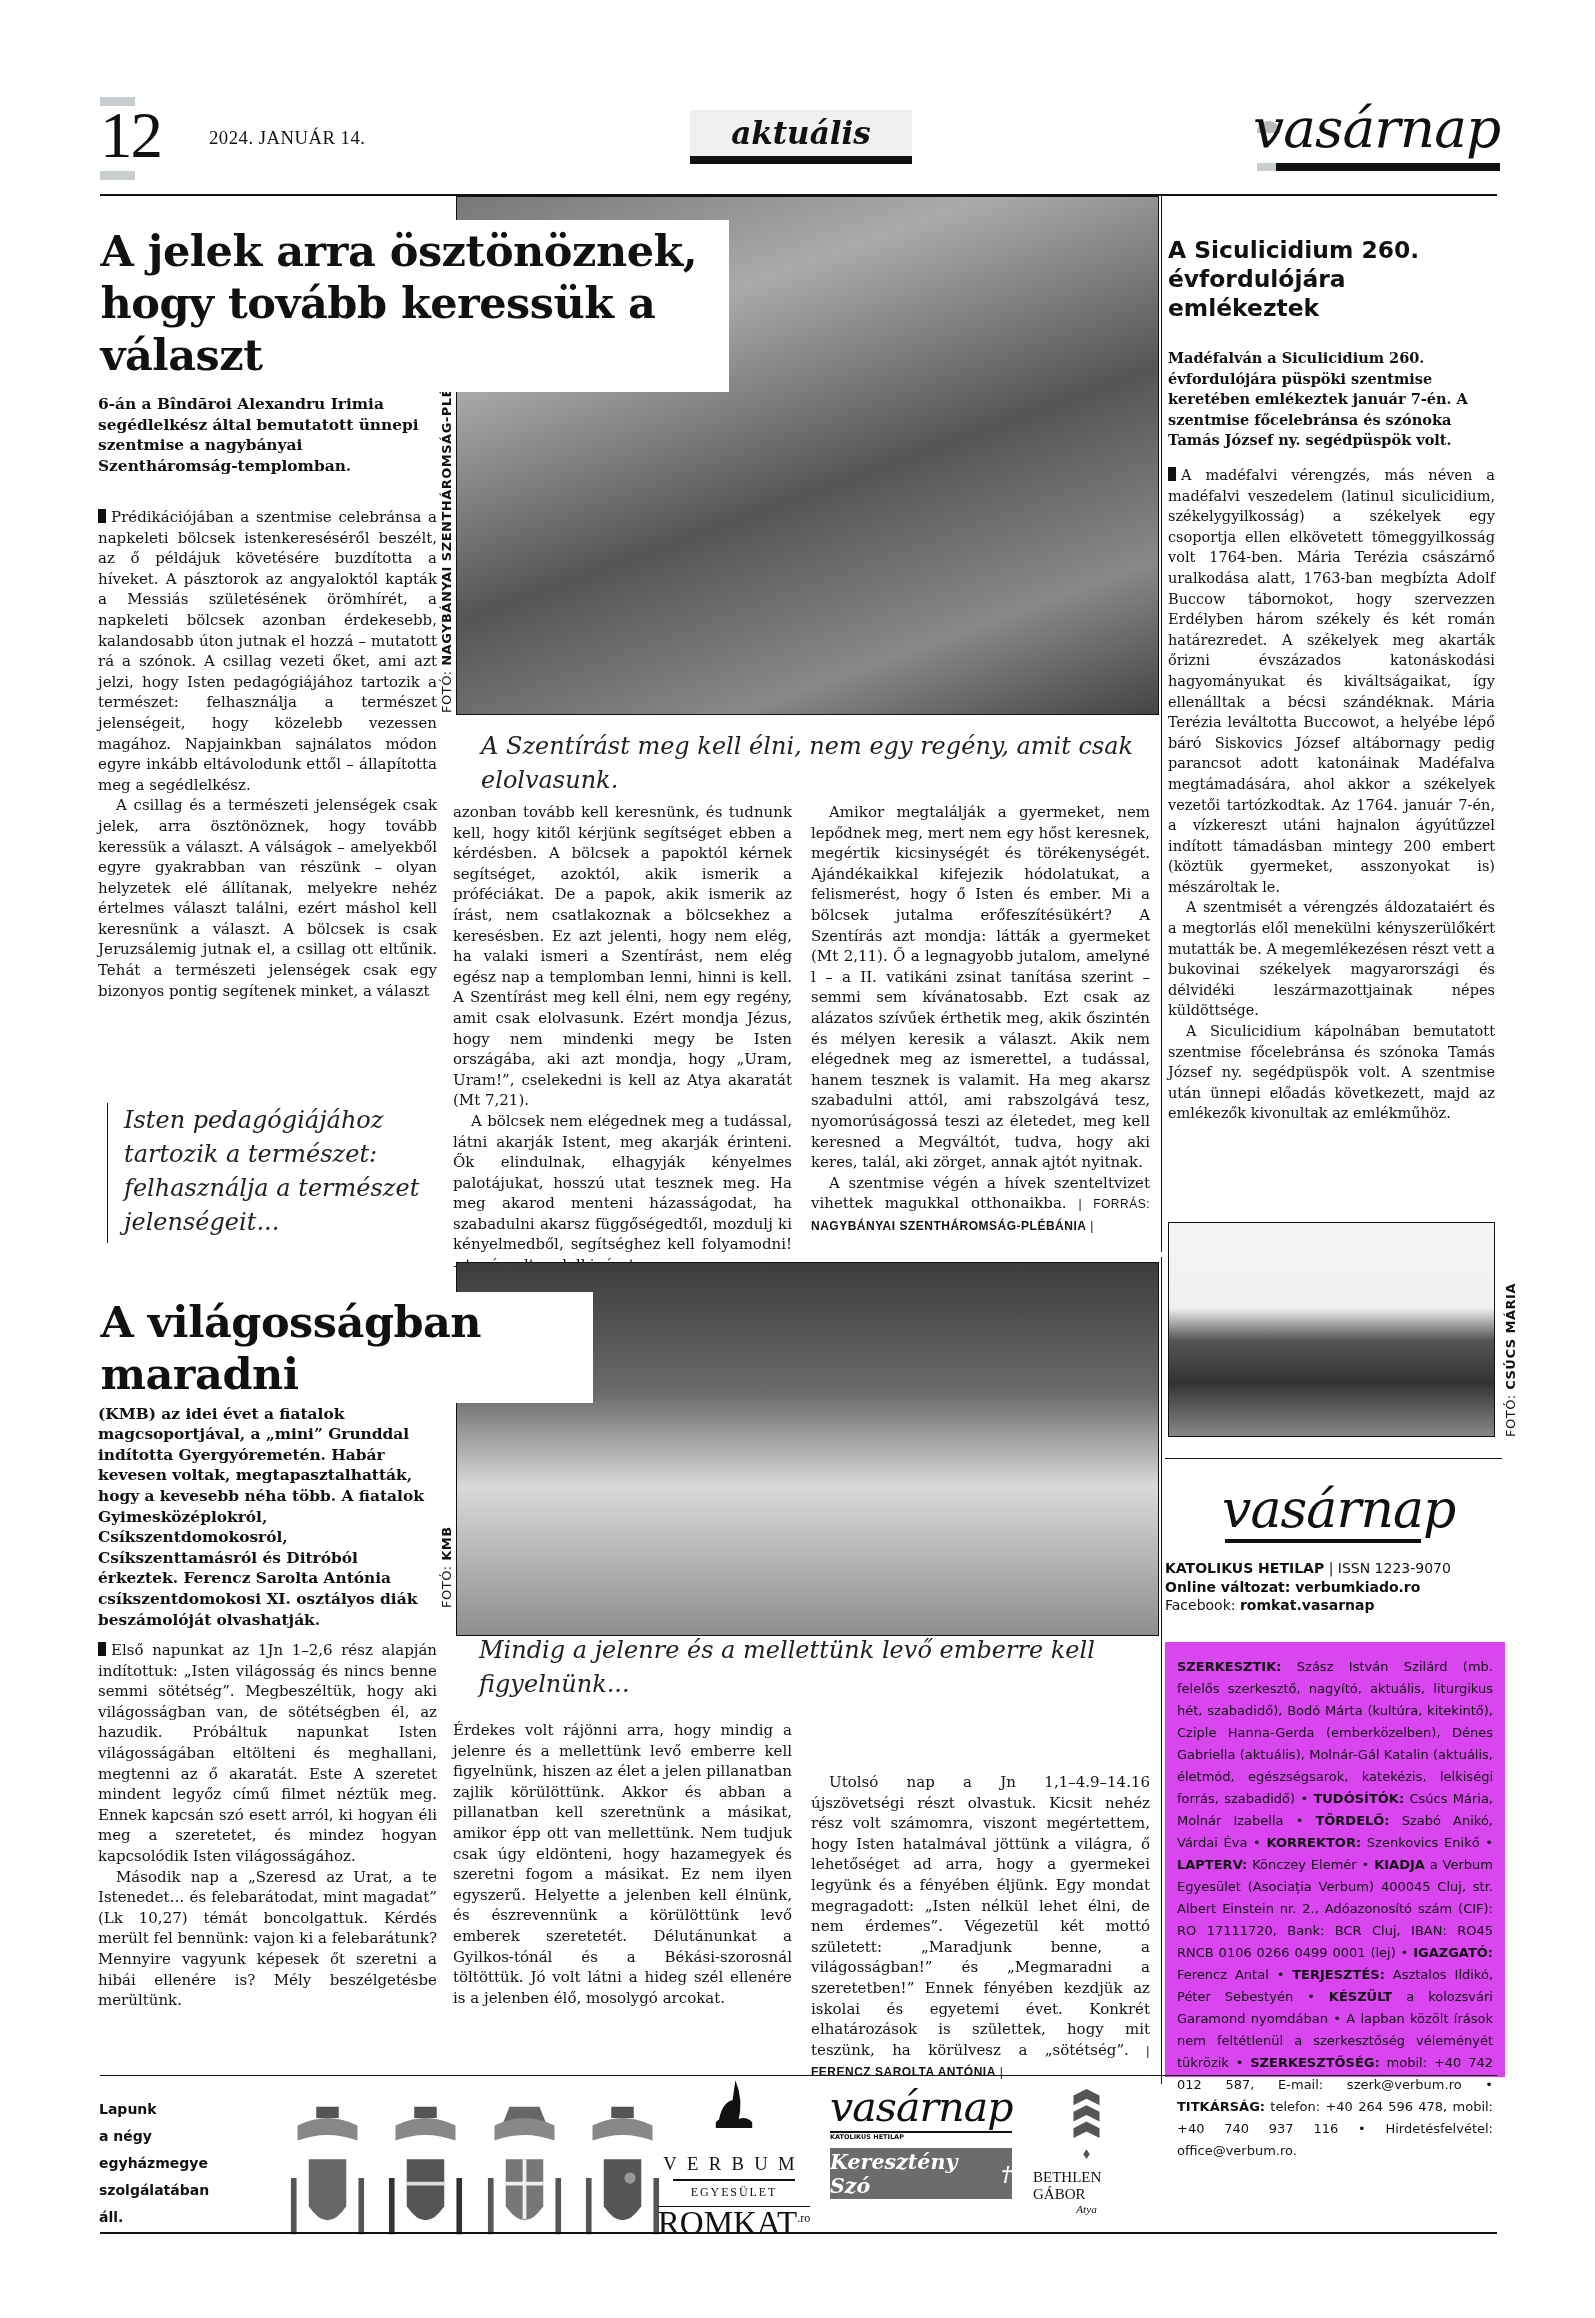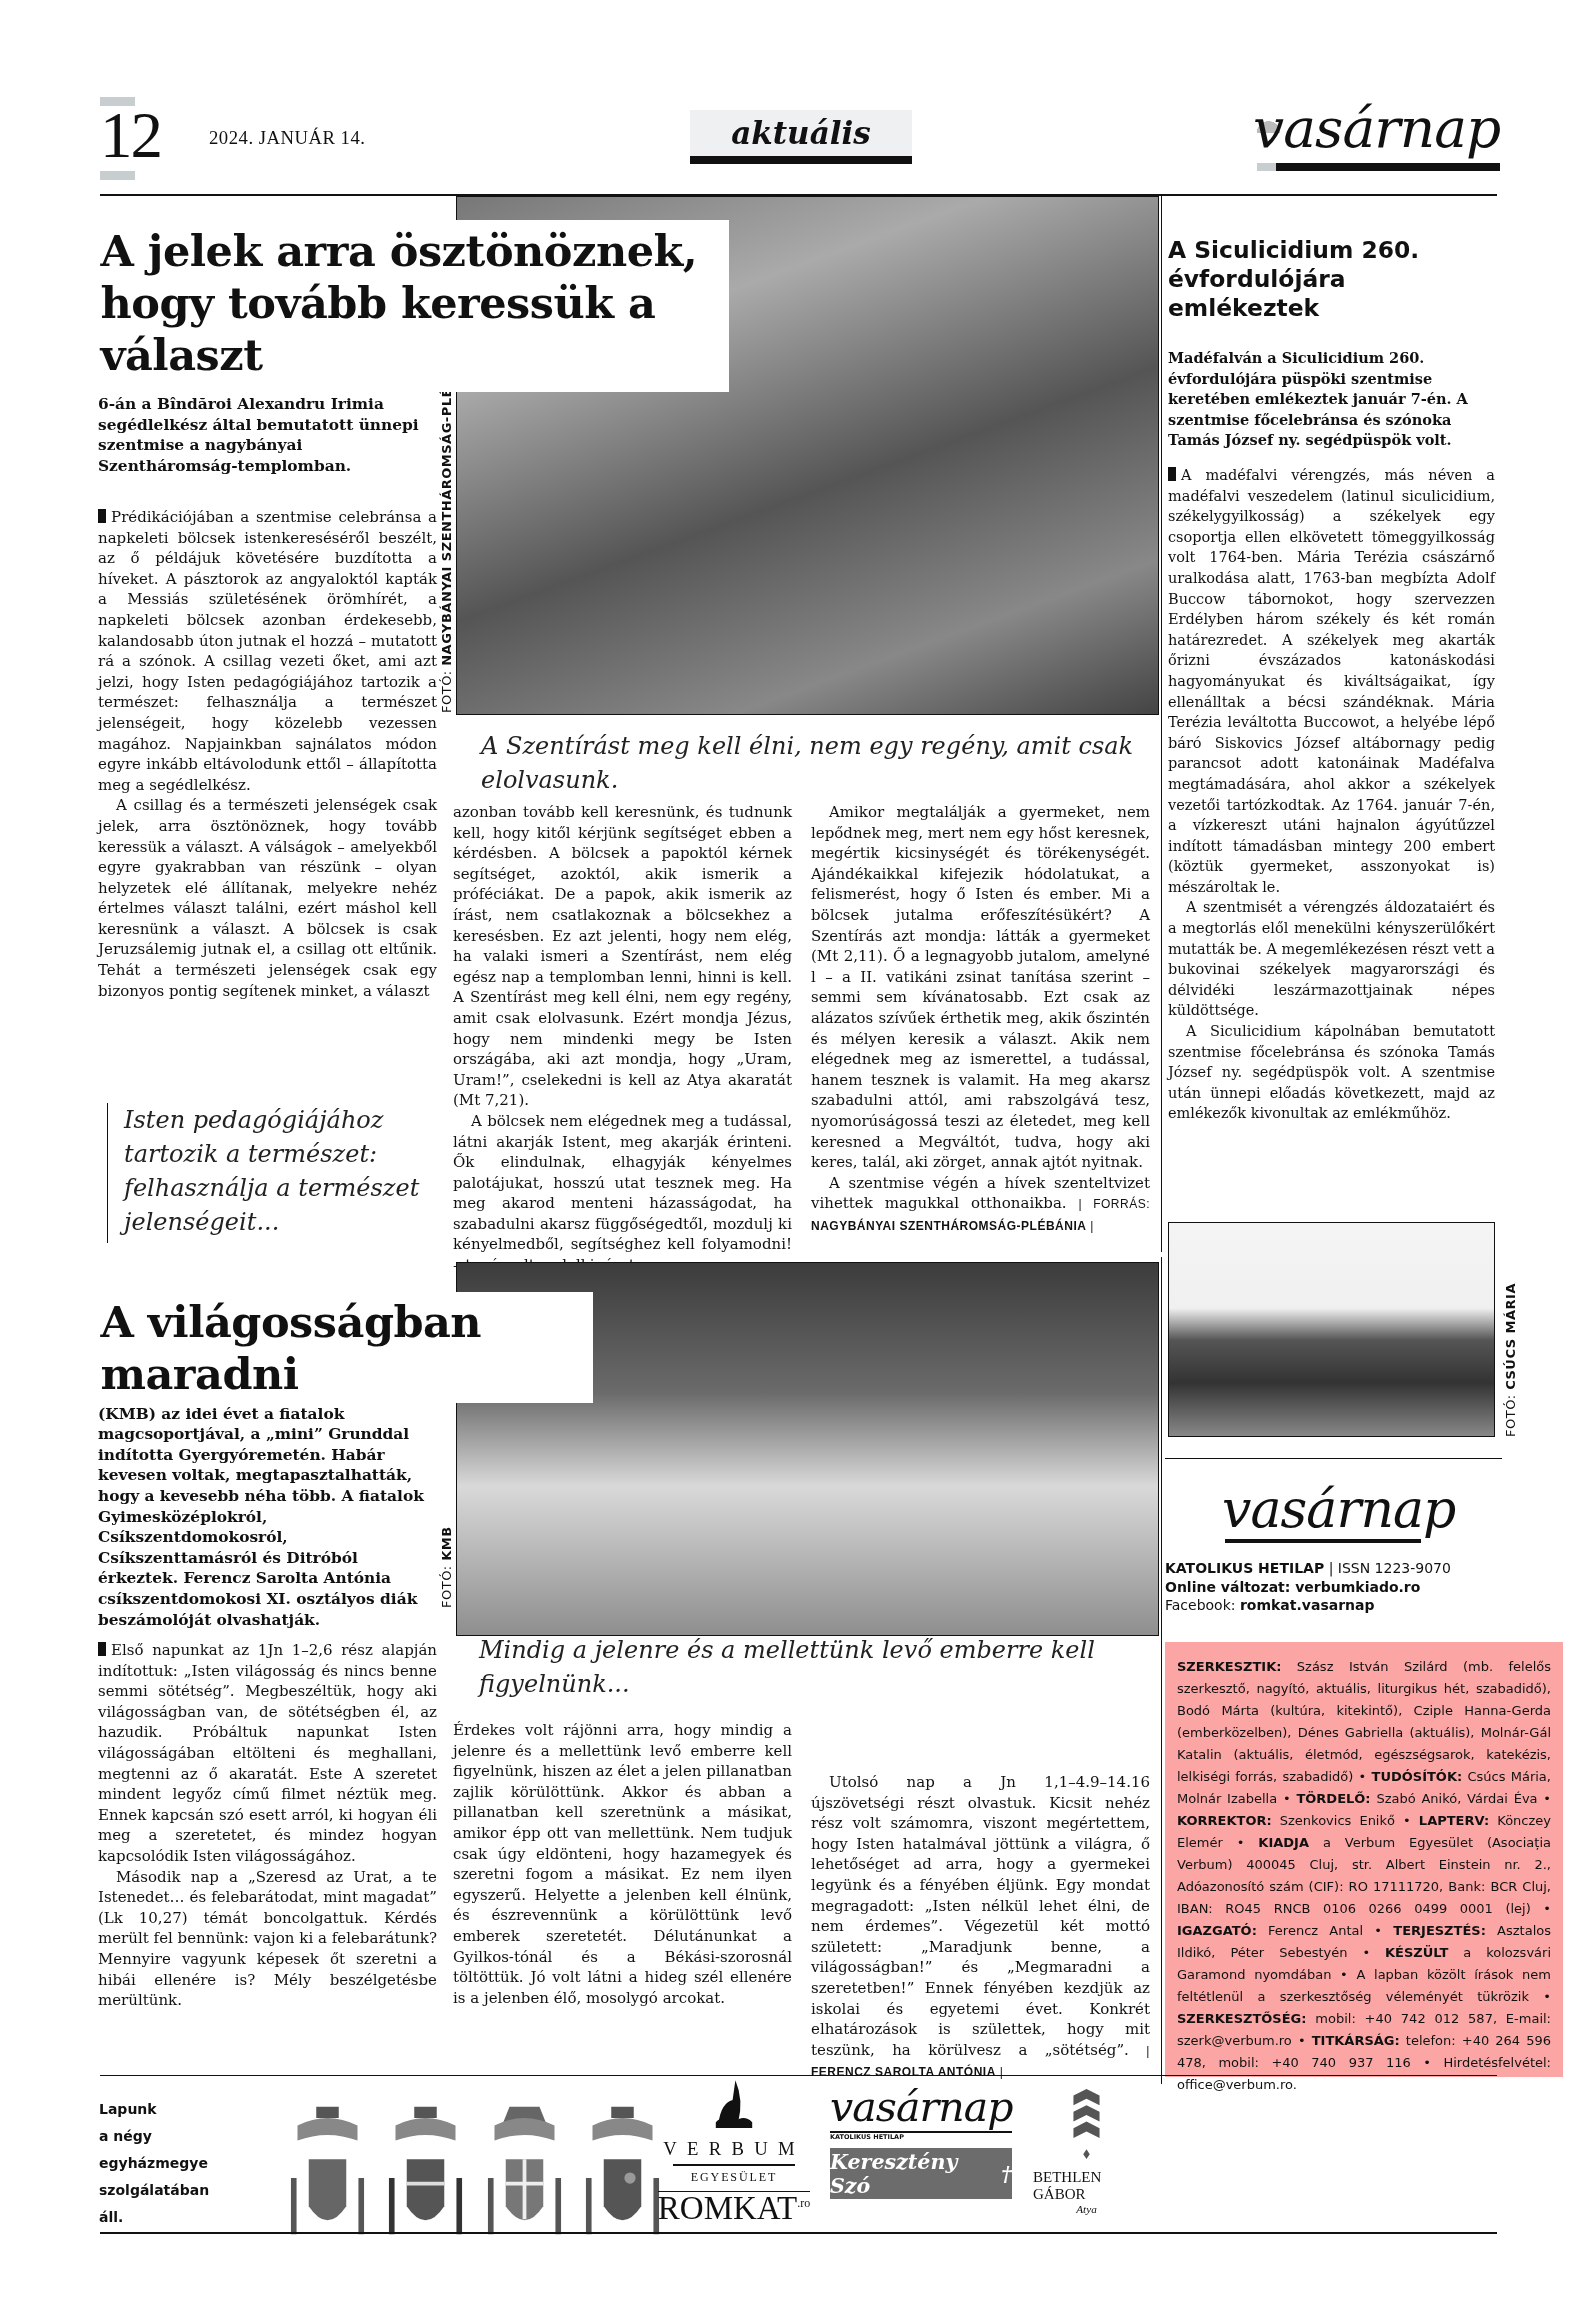--- a/index.html
+++ b/index.html
@@ -27,21 +27,21 @@
   .body p.first{text-indent:0}
   .sq{display:inline-block;width:8.4px;height:14px;background:#111;margin-right:4.7px;vertical-align:-1.4px}
   .pull{font-family:"DejaVu Serif",serif;font-style:italic;font-size:24px;line-height:34px;color:#222;border-left:1.9px solid #111;padding-left:16px}
   .credit{font-family:"DejaVu Sans",sans-serif;font-size:13px;letter-spacing:0.5px;transform:rotate(-90deg);transform-origin:left top;white-space:nowrap;color:#111}
   .credit b{font-weight:bold}
   .src{font-family:Liberation Sans, sans-serif;font-size:12px;letter-spacing:0.5px}
   .photo{background:linear-gradient(160deg,#777 0%,#aaa 25%,#555 55%,#888 80%,#444 100%);border:1.4px solid #111}
   .photo2{background:linear-gradient(180deg,#3c3c3c 0%,#6b6b6b 35%,#d9d9d9 60%,#8e8e8e 100%)}
   .photo3{background:linear-gradient(180deg,#f4f4f4 0%,#f0f0f0 40%,#555 55%,#333 75%,#888 100%);border:1.4px solid #111}
   .side-h{font-family:"DejaVu Sans",sans-serif;font-weight:bold;font-size:23.4px;line-height:29px}
-  .impressum{left:1165px;top:1642px;width:398px;height:435px;background:#fca5a5;padding:14px 12px;font-family:"DejaVu Sans",sans-serif;font-size:13px;line-height:22px;text-align:justify}
+  .impressum{left:1165px;top:1642px;width:340px;height:435px;background:#d946ef;padding:14px 12px;font-family:"DejaVu Sans",sans-serif;font-size:13px;line-height:22px;text-align:justify}
   .impressum b{font-weight:bold}
   .mast2{font-family:"DejaVu Serif",serif;font-style:italic;font-size:52px;letter-spacing:-0.9px}
   .mast2-info{font-family:"DejaVu Sans",sans-serif;text-align:left}
   .footer-label{font-family:"DejaVu Sans",sans-serif;font-weight:bold;font-size:14px;line-height:27px}
   .crest{width:75px;height:154px}
   .logo-box{display:flex;align-items:center;justify-content:center}
 </style>
 </head>
 <body>
 
@@ -165,21 +165,21 @@
         <circle cx="24" cy="40" r="3" fill="#999"></circle>
         <line x1="2" y1="40" x2="2" y2="70" stroke="#555" stroke-width="3"></line>
         <line x1="38" y1="40" x2="38" y2="70" stroke="#555" stroke-width="3"></line>
       </svg></div>
 </div>
 <div class="abs logo-box" style="left:664px;top:2080px;width:140px;flex-direction:column">
   <svg width="42" height="51" viewBox="0 0 30 36">
       <path d="M16 0 Q22 14 18 30 L4 30 Q6 16 14 14 Z" fill="#111"></path>
       <path d="M2 30 Q8 24 15 30 Q22 24 28 30 L28 34 L2 34Z" fill="#111"></path>
     </svg>
-  <div style="font-family:'Liberation Serif',serif;font-size:18.7px;letter-spacing:10.3px;margin-top:7px">VERBUM</div>
+  <div style="font-family:'Liberation Serif',serif;font-size:18.7px;letter-spacing:10.3px;margin-top:22px">VERBUM</div>
   <div style="width:122px;height:2.3px;background:#111;margin:3.7px 0"></div>
   <div style="font-family:'Liberation Serif',serif;font-size:12px;letter-spacing:1.9px">EGYESÜLET</div>
   <div style="font-family:'Liberation Serif',serif;font-size:33px;margin-top:6.5px;border-top:1.9px solid #111;line-height:1"><span>ROMKAT</span><sup style="font-size:12px">.ro</sup></div>
 </div>
 <div class="abs" style="left:830px;top:2087px;width:182px">
   <div style="font-family:'DejaVu Serif',serif;font-style:italic;font-size:41px;letter-spacing:-0.9px;line-height:1">vasárnap</div>
   <div style="border-top:2.3px solid #111;font-family:'DejaVu Sans',sans-serif;font-size:6.5px;font-weight:bold;margin-top:2.8px">KATOLIKUS HETILAP</div>
 </div>
 <div class="abs logo-box" style="left:830px;top:2148px;width:182px;height:51px;background:#6c6c6c;color:#fff;font-family:'DejaVu Serif',serif;font-style:italic;font-weight:bold;font-size:20.6px"><span>Keresztény Szó</span>&nbsp;†</div>
 <div class="abs logo-box" style="left:1033px;top:2089px;width:107px;flex-direction:column">

